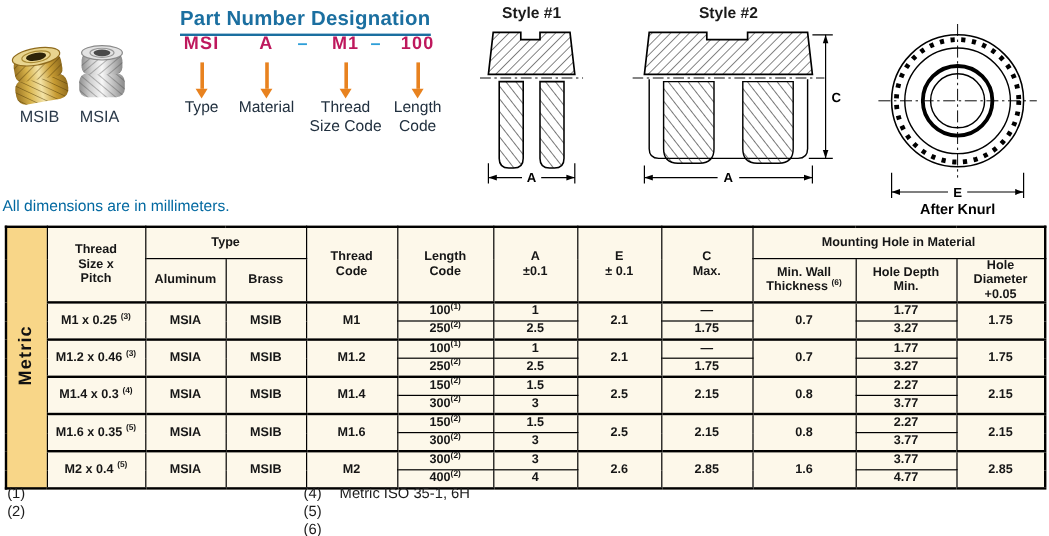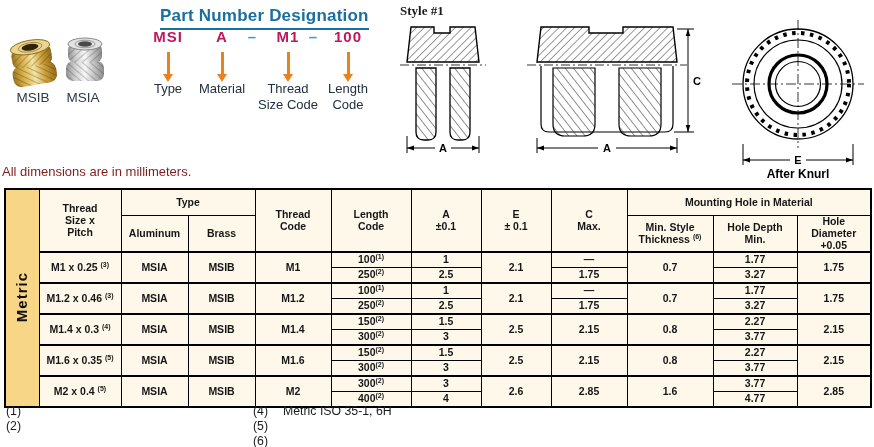--- a/index.html
+++ b/index.html
@@ -2,37 +2,37 @@
 <html><head>
 <meta charset="utf-8">
 <style>
   html,body{margin:0;padding:0;background:#fff;}
   #canvas{position:relative;width:874px;height:447px;background:#ffffff;
           font-family:"Liberation Sans",sans-serif;color:#1a1a1a;overflow:hidden;}
   .abs{position:absolute;}
 
   
   .pn-title{position:absolute;left:150px;top:6px;font-size:17px;font-weight:bold;
-            color:#1b6fa0;border-bottom:2.5px solid #1b6fa0;padding-bottom:2px;letter-spacing:.2px;margin-left:10px;}
+            color:#1b6fa0;border-bottom:2.5px solid #1b6fa0;padding-bottom:2px;letter-spacing:.2px;}
   .pn-col{position:absolute;top:28px;text-align:center;}
   .pn-code{font-size:15px;font-weight:bold;color:#be185d;letter-spacing:1px;}
   .pn-dash{position:absolute;top:28px;width:16px;text-align:center;
            font-size:15px;font-weight:bold;color:#2d9ed8;}
   .pn-arrow{position:relative;width:3px;height:22px;background:#e8821f;margin:7px auto 0 auto;}
   .pn-arrow::after{content:'';position:absolute;top:100%;left:50%;transform:translateX(-50%);
            border:5px solid transparent;border-top:8px solid #e8821f;}
   .pn-label{font-size:13px;color:#21303f;white-space:pre-line;line-height:1.25;margin-top:7px;}
 
   
-  .dr-title{position:absolute;top:3px;font-size:13px;font-weight:bold;color:#1a1a1a;font-family:Liberation Serif, serif;}
+  .dr-title{position:absolute;top:3px;font-size:13px;font-weight:bold;color:#1a1a1a;text-align:center;}
   svg line,svg path,svg circle,svg ellipse,svg polygon{vector-effect:non-scaling-stroke;}
   .dim-text{font-family:"Liberation Sans",sans-serif;font-weight:bold;}
 
   
-  .note{position:absolute;left:2px;top:164px;font-size:13px;color:#7f1d1d;}
+  .note{position:absolute;left:2px;top:164px;font-size:13px;color:#0369a1;}
 
   
   #spec-table{position:absolute;left:4px;top:188px;border-collapse:collapse;table-layout:fixed;
               width:866px;border:2.5px solid #000;background:#fdf8ea;}
   #spec-table td{border:1px solid #000;text-align:center;vertical-align:middle;
                  padding:0 1px;font-size:10.5px;line-height:1.12;font-weight:bold;color:#161616;}
   #spec-table tr.h1 td{height:25px;}
   #spec-table tr.h2 td{height:33px;}
   #spec-table tr.body td{height:14px;}
   .preline{white-space:pre-line;}
@@ -156,20 +156,21 @@
     <line x1="0" y1="45" x2="86" y2="45" stroke="#000" stroke-width="0.8" stroke-dasharray="9 3 2 3"></line>
     <line x1="7" y1="116" x2="7" y2="133" stroke="#000" stroke-width="1"></line>
     <line x1="79" y1="116" x2="79" y2="133" stroke="#000" stroke-width="1"></line>
     <line x1="7" y1="128" x2="35" y2="128" stroke="#000" stroke-width="1"></line>
     <line x1="51" y1="128" x2="79" y2="128" stroke="#000" stroke-width="1"></line>
     <polygon points="7,128 14,125.6 14,130.4" fill="#000"></polygon>
     <polygon points="79,128 72,125.6 72,130.4" fill="#000"></polygon>
     <text class="dim-text" x="43" y="132" text-anchor="middle" font-size="11">A</text>
   </svg>
 
+  <div class="dr-title" style="left:527px;width:160px;">Style #2</div>
   <svg class="abs" style="left:527px;top:20px;" width="175" height="138" viewBox="0 0 175 138">
     <path d="M10,42 L14,7 L62,7 L62,13 L96,13 L96,7 L146,7 L150,42 Z" fill="url(#hA)" stroke="#000" stroke-width="1.4"></path>
     <path d="M14,46 L14,104 Q14,112 22,112 L138,112 Q146,112 146,104 L146,46" fill="#fff" stroke="#000" stroke-width="1.2"></path>
     <path d="M26,48 L68,48 L68,104 Q68,116 56,116 L38,116 Q26,116 26,104 Z" fill="url(#hB)" stroke="#000" stroke-width="1.2"></path>
     <path d="M92,48 L134,48 L134,104 Q134,116 122,116 L104,116 Q92,116 92,104 Z" fill="url(#hB)" stroke="#000" stroke-width="1.2"></path>
     <line x1="0" y1="45" x2="160" y2="45" stroke="#000" stroke-width="0.8" stroke-dasharray="9 3 2 3"></line>
 
     <line x1="150" y1="9" x2="167" y2="9" stroke="#000" stroke-width="1"></line>
     <line x1="147" y1="112" x2="167" y2="112" stroke="#000" stroke-width="1"></line>
     <line x1="161" y1="9" x2="161" y2="112" stroke="#000" stroke-width="1"></line>
@@ -238,21 +239,21 @@
       <td rowspan="2" class="preline hb">E
 ± 0.1</td>
       <td rowspan="2" class="preline hb">C
 Max.</td>
       <td colspan="3">Mounting Hole in Material</td>
     </tr>
     <tr class="h2">
       <td class="hb">Aluminum</td>
       <td class="hb">Brass</td>
       <td class="hb">
-        <div>Min. Style</div>
+        <div>Min. Wall</div>
         <div><span>Thickness</span> <sup>(6)</sup></div>
       </td>
       <td class="preline hb">Hole Depth
 Min.</td>
       <td class="preline hb">Hole Diameter
 +0.05</td>
     </tr>
 
     <tr class="body">
       <td rowspan="2" class="bb2"><span>M1 x 0.25</span> <sup>(3)</sup></td>

